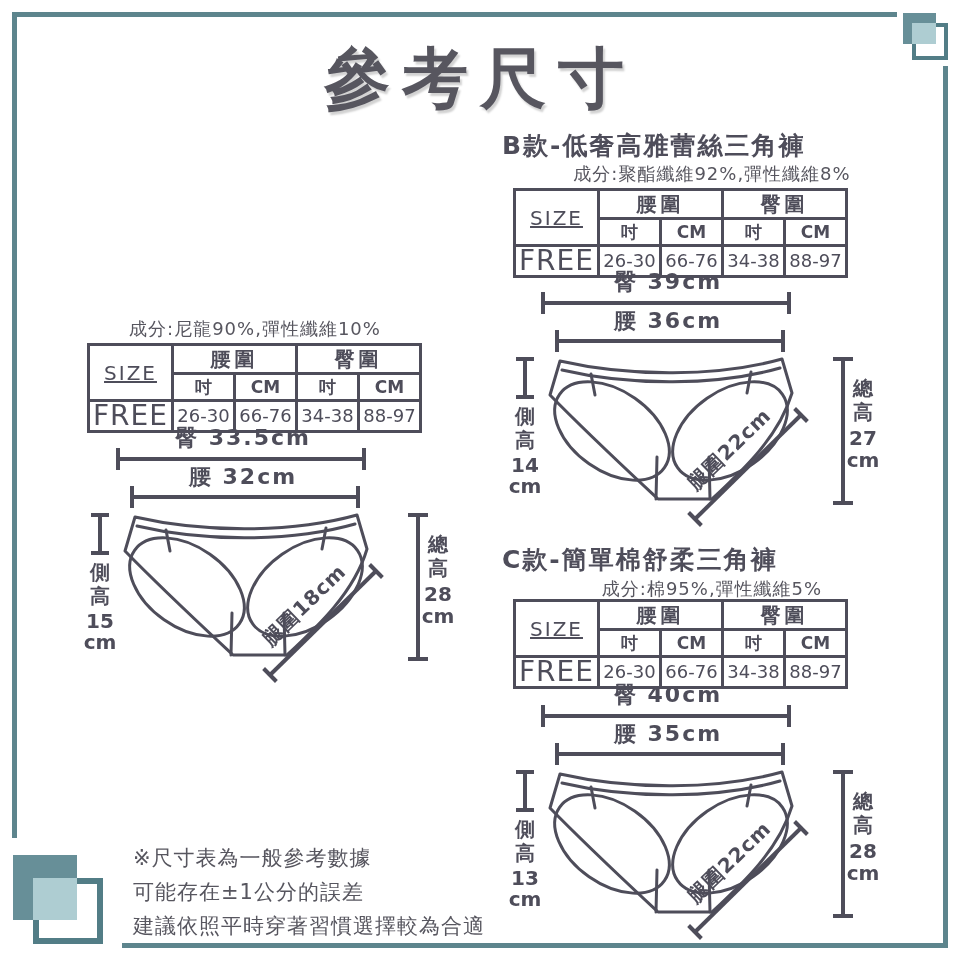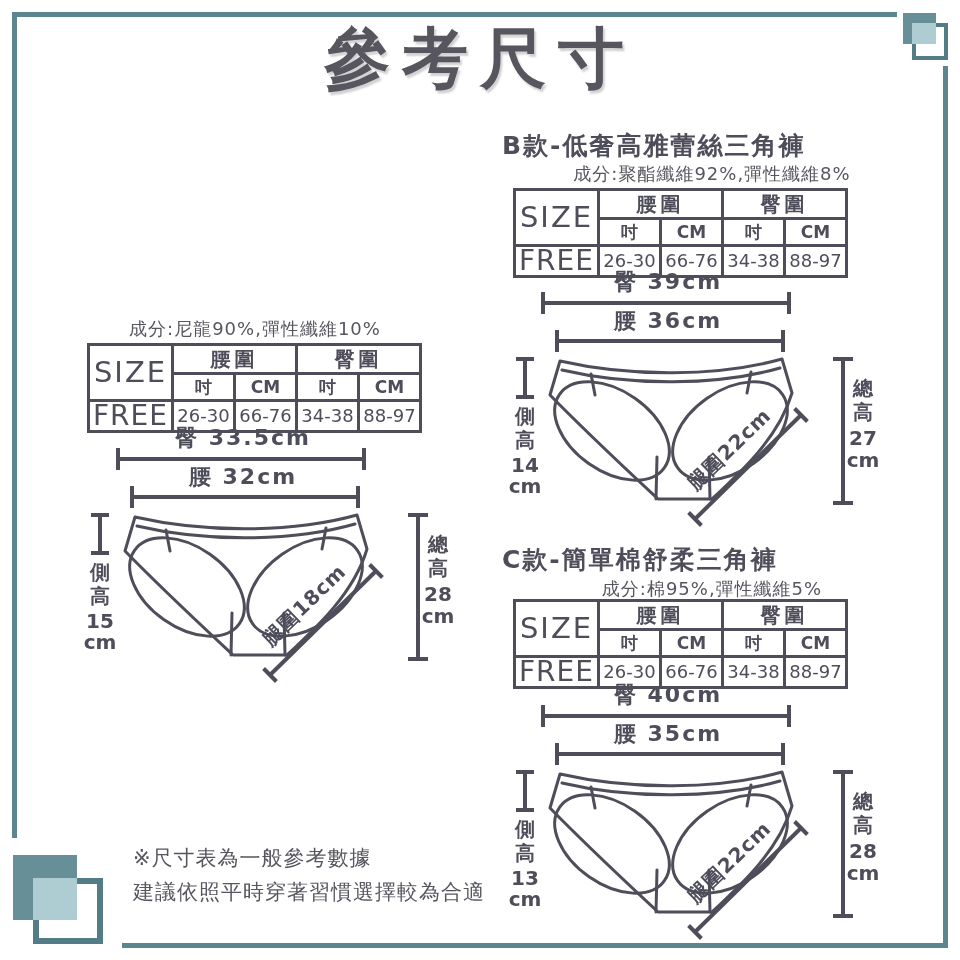--- a/index.html
+++ b/index.html
@@ -22,21 +22,21 @@
   .fl-left{left:12px;top:12px;width:5px;height:826px;}
   .fl-right{left:943px;top:66px;width:5px;height:882px;}
   .fl-bottom{left:122px;top:943px;width:826px;height:5px;}
   
   .sq{position:absolute;}
   .sq-fill{background:var(--teal);}
   .sq-outline{background:transparent;border-style:solid;border-color:var(--teal-dark);}
   .sq-overlap{background:var(--teal-light);}
   
   .page-title{
-    position:absolute;left:0;top:14px;width:100%;text-align:center;
+    position:absolute;left:0;top:34px;width:100%;text-align:center;
     font-size:66px;font-weight:700;letter-spacing:12px;color:var(--ink-soft);
     text-shadow:2px 3px 2px rgba(0,0,0,0.18);
   }
   
   .sec-heading{
     position:absolute;width:420px;text-align:left;
     font-size:25px;font-weight:700;letter-spacing:2px;color:var(--ink);
   }
   .sec-comp{
     position:absolute;width:420px;text-align:center;
@@ -44,21 +44,21 @@
   }
   
   table.size-table{
     position:absolute;border-collapse:collapse;table-layout:fixed;background:#fff;
   }
   table.size-table td{
     border:3px solid var(--ink);text-align:center;vertical-align:middle;
     padding:0;color:var(--ink);line-height:1;
   }
   tr.r1{height:29px;} tr.r2{height:27px;} tr.r3{height:28px;}
-  td.c-size{font-size:29px;letter-spacing:2px;}
+  td.c-size{font-size:20px;letter-spacing:2px;text-decoration:underline;}
   td.c-hdr{font-size:20px;font-weight:600;letter-spacing:4px;}
   td.c-unit{font-size:17px;font-weight:600;}
   td.c-free{font-size:28px;letter-spacing:1px;}
   td.c-val{font-size:18px;font-weight:400;}
   
   svg.diagram{position:absolute;overflow:visible;}
   svg.diagram .stroke{stroke:var(--ink);fill:none;}
   svg.diagram .panty{stroke-width:3;stroke-linejoin:round;stroke-linecap:round;}
   svg.diagram .dim{stroke-width:4;stroke-linecap:butt;}
   svg.diagram text{
@@ -332,16 +332,17 @@
     <g class="stroke dim">
       <line x1="190" y1="248" x2="296" y2="144"></line>
       <line x1="183.6" y1="241.5" x2="196.4" y2="254.5"></line>
         <line x1="289.6" y1="137.5" x2="302.4" y2="150.5"></line>
     </g>
     <text class="leg" x="229" y="183" transform="rotate(-44 229 183)">腿圍22cm</text>
   </svg>
 
   <div class="note">
     <div class="note-line">※尺寸表為一般參考數據</div>
+    <div class="note-line">可能存在±1公分的誤差</div>
     <div class="note-line">建議依照平時穿著習慣選擇較為合適</div>
   </div>
 
 </div>
 
 </body></html>

